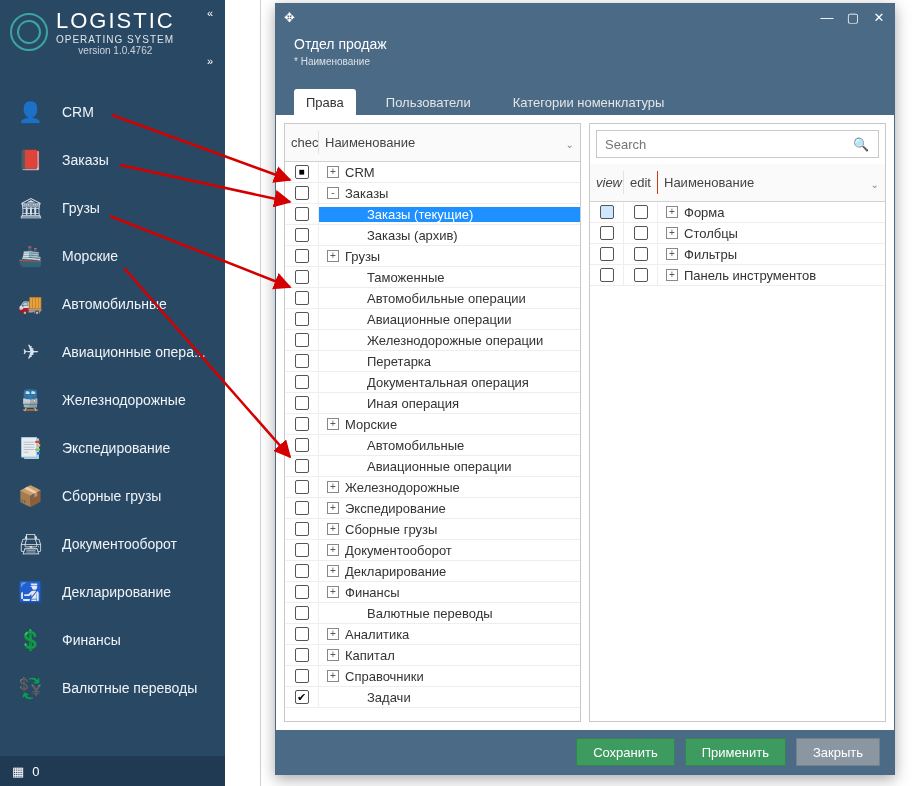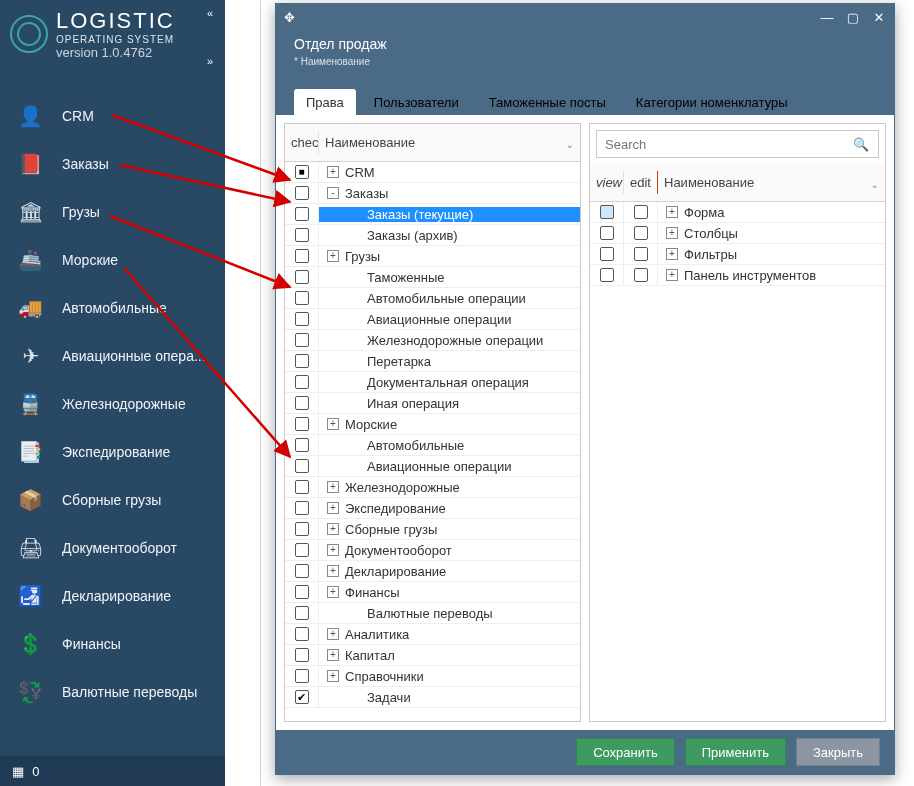--- a/index.html
+++ b/index.html
@@ -29,21 +29,21 @@
     width: 38px; height: 38px; border-radius: 50%;
     border: 2px solid #3aa6a0;
     display:flex;align-items:center;justify-content:center;
   }
   .logo-ring span {
     width: 24px;height:24px;border-radius:50%;
     border:2px solid #3aa6a0; transform: rotate(25deg);
   }
   .side-title { font-weight: 300; letter-spacing: 2px; font-size: 22px; }
   .side-sub1 { font-size: 10px; letter-spacing: 1px; opacity:.85;}
-  .side-sub2 { font-size: 13px; opacity:.75;}
+  .side-sub2 { font-size: 10px; opacity:.75;text-align:center;}
   .collapse-btn {
     position:absolute; right:6px; top:4px; width:18px;height:18px;
     display:flex;align-items:center;justify-content:center;
     font-size:11px; cursor:pointer;
   }
   .collapse-btn2 {
     position:absolute; right:6px; top:52px; width:18px;height:18px;
     display:flex;align-items:center;justify-content:center;
     font-size:11px; cursor:pointer;
   }
@@ -85,25 +85,25 @@
   }
   .dlg-title .spacer { flex:1; }
   .dlg-title .tbtn { width:18px; text-align:center; cursor:pointer; font-size:13px;}
   .dlg-head2 {
     background:#4a6a86; color:#fff;
     padding:6px 14px 14px 18px;
   }
   .dlg-head2 .h1 { font-size:14px; }
   .dlg-head2 .h2 { font-size:10px; opacity:.8; margin-top:4px;}
   .tabs {
-    background:#4a6a86; display:flex; gap:6px;
+    background:#4a6a86; display:flex; gap:18px;
     padding: 8px 0 0 18px; height:34px;
   }
   .tab {
-    padding: 6px 12px 6px 12px; font-size:13px; color:#000000;
+    padding: 6px 12px 6px 12px; font-size:13px; color:#e5e5e5;
     cursor:pointer; border-radius:3px 3px 0 0;
   }
   .tab.active { background:#fff; color:#333; }
   .dlg-body {
     flex:1; display:flex; gap:8px; padding:8px;
     overflow:hidden;
   }
   
   .panel {
     border:1px solid #c9c9c9; background:#fff;
@@ -259,21 +259,20 @@
     <span class="tbtn">▢</span>
     <span class="tbtn">✕</span>
   </div>
   <div class="dlg-head2">
     <div class="h1">Отдел продаж</div>
     <div class="h2">* Наименование</div>
   </div>
   <div class="tabs" id="tabs">
       <div class="tab active">Права</div>
       <div class="tab">Пользователи</div>
-      <div class="tab">Таможенные посты</div>
       <div class="tab">Категории номенклатуры</div>
     </div>
 
   <div class="dlg-body">
 
     <div class="panel left">
       <div class="grid-head">
         <div class="col-chk" style="overflow:hidden">check</div>
         <div class="col-name">
           <span>Наименование</span>

